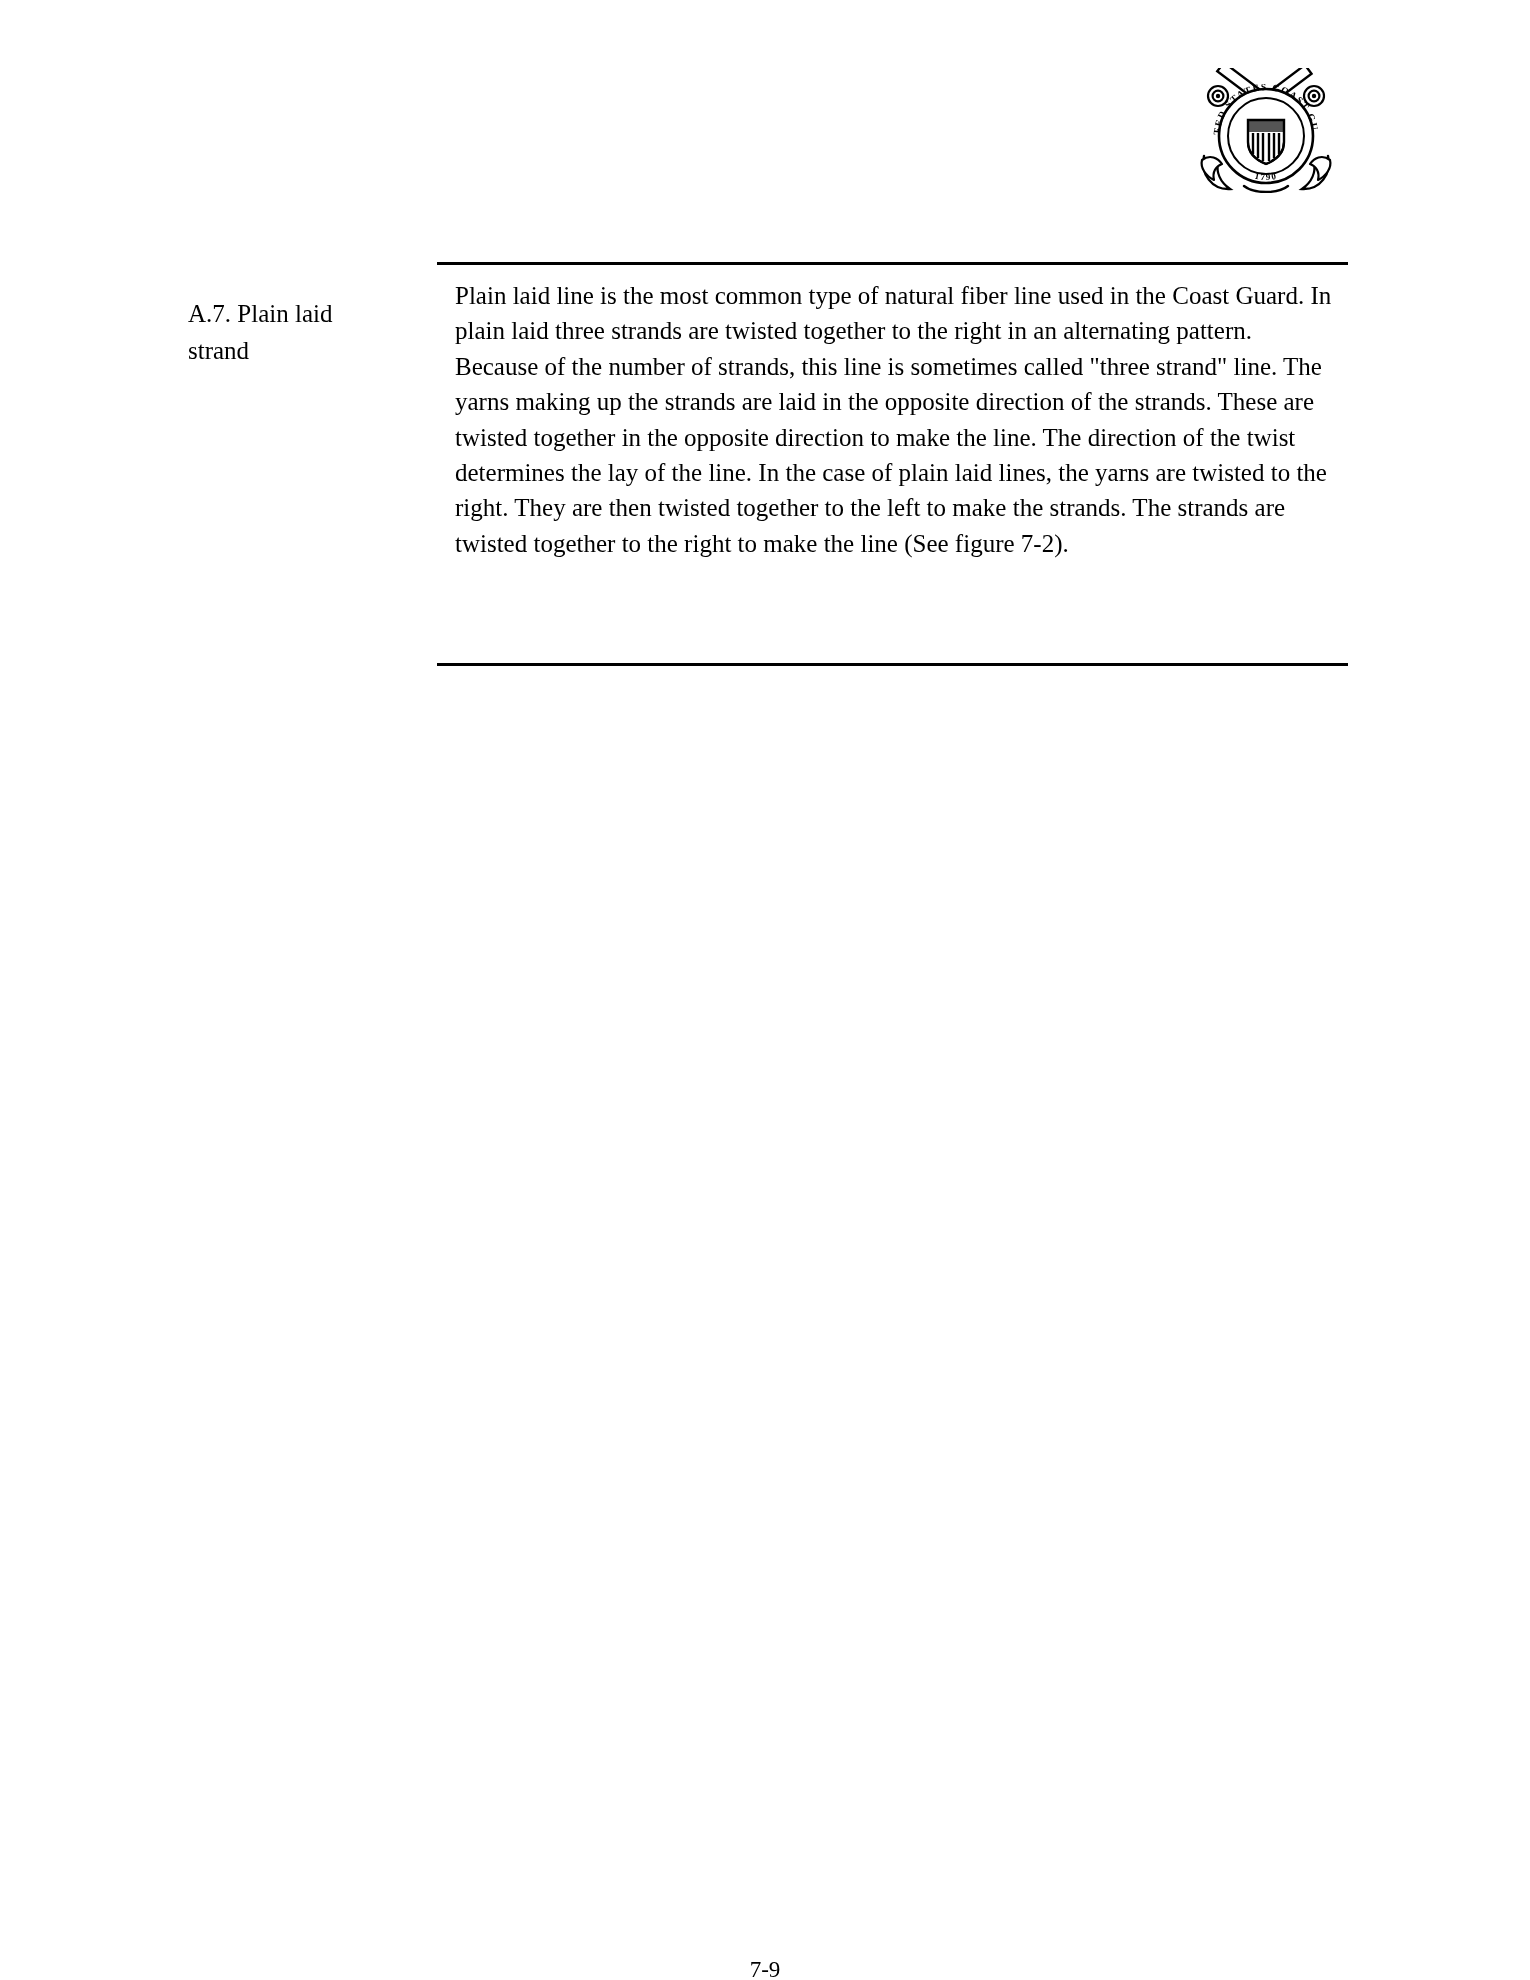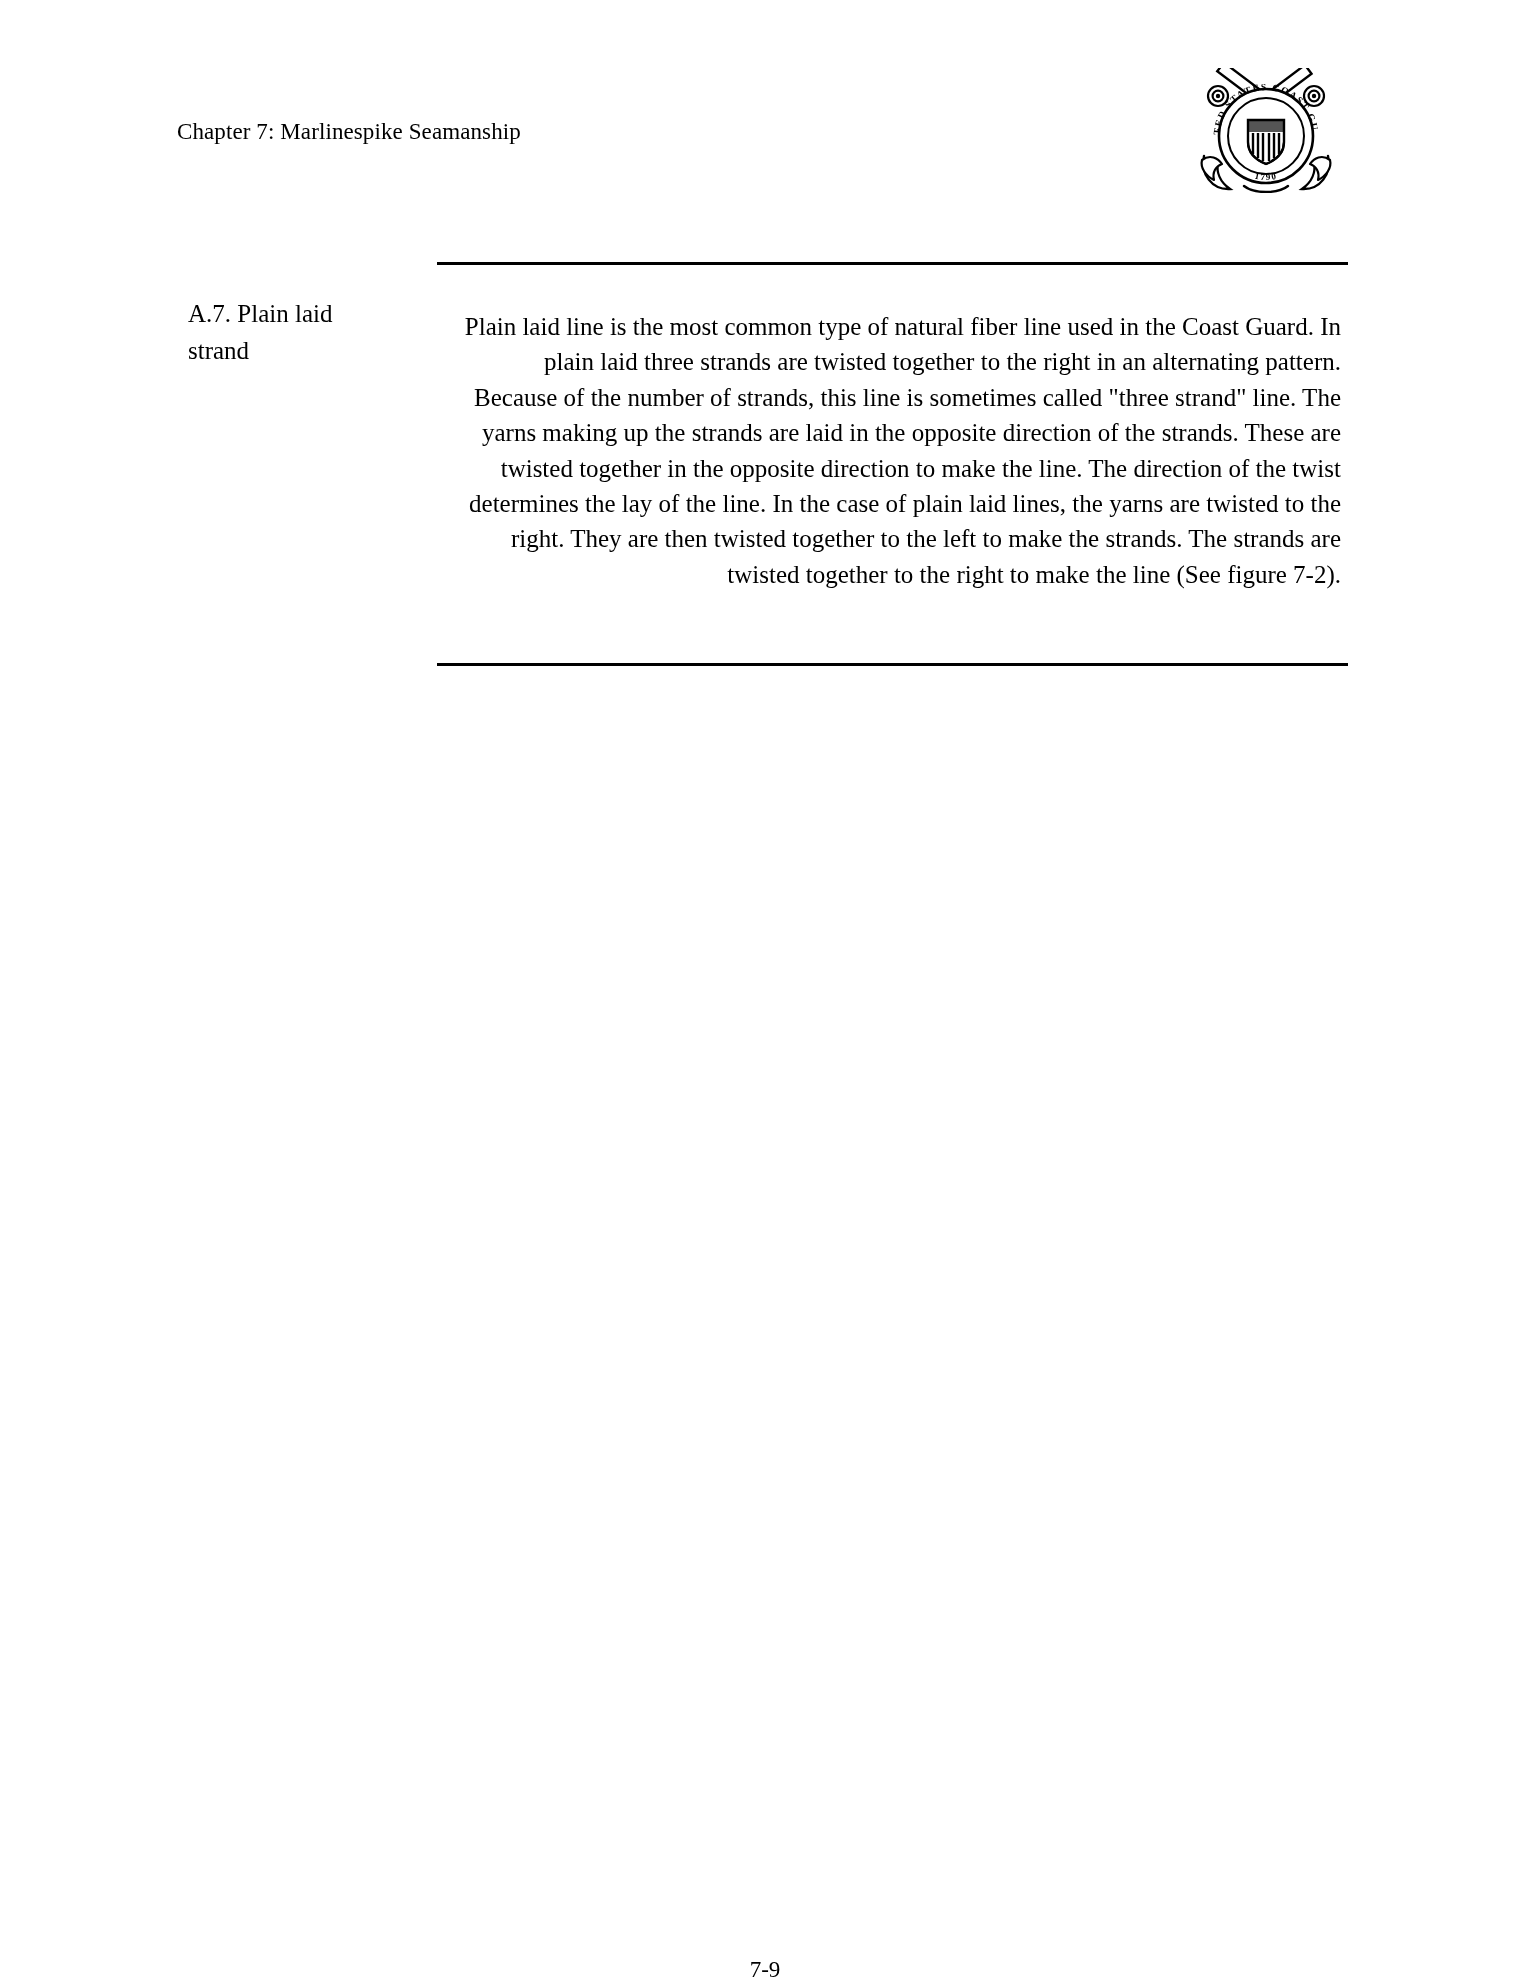--- a/index.html
+++ b/index.html
@@ -56,47 +56,46 @@
     left: 188px;
     width: 230px;
     font-size: 25px;
     line-height: 37px;
   }
   .section-heading .hd-line1 { display: block; white-space: nowrap; }
   .section-heading .hd-line2 { display: block; }
 
   .body-text {
     position: absolute;
-    top: 309px;
+    top: 278px;
     left: 455px;
     width: 886px;
     font-size: 25px;
     line-height: 35.4px;
-    text-align: right;
+    text-align: left;
     font-family: Liberation Serif, serif;
   }
   .body-text p { margin: 0; }
 
   
   .page-footer {
     position: absolute;
     top: 1956px;
     left: 0;
     width: 1530px;
     text-align: center;
     font-size: 23px;
     line-height: 28px;
   }
 </style>
 </head>
 <body>
 
 <div class="page">
 
-  <div class="page-header">Chapter 7: Marlinespike Seamanship</div>
 
   <div class="seal">
     <svg viewBox="0 0 140 125" xmlns="http://www.w3.org/2000/svg">
       <defs>
         <path id="arcTop" d="M 24 68 A 46 46 0 0 1 116 68" fill="none"></path>
         <path id="arcBot" d="M 26 68 A 44 44 0 0 0 114 68" fill="none"></path>
       </defs>
 
       <g stroke="#000" stroke-width="2.4" fill="#ffffff">
         <rect x="14" y="26" width="108" height="11" transform="rotate(37 68 31)"></rect>

